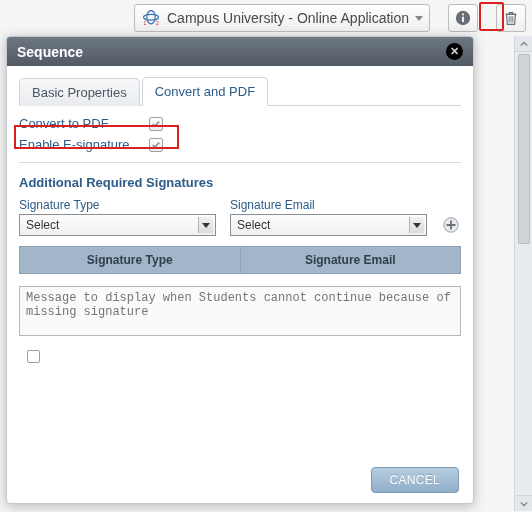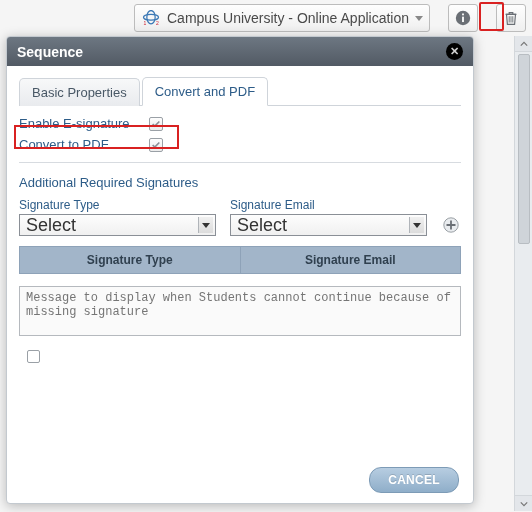--- a/index.html
+++ b/index.html
@@ -145,38 +145,38 @@
   }
   .chk svg { width: 10px; height: 10px; }
 
   .hl-esig {
     top: 125px; left: 14px;
     width: 165px; height: 24px;
   }
 
   .section-title {
     color: #2d5c88;
-    font-weight: normal;
+    font-weight: bold;
     margin: 12px 0 8px 0;
     font-size: 13px;
   }
 
   .sig-row {
     display: flex;
     align-items: flex-end;
     gap: 14px;
   }
   .sig-col { flex: 1; display: flex; flex-direction: column; }
   .sig-col .lbl { color: #2d5c88; font-size: 12px; margin-bottom: 2px; }
   .select-mock {
     border: 1px solid #8a8f96;
     height: 22px;
     display: flex; align-items: center;
     background: linear-gradient(#fdfdfd,#f0f0f0);
-    font-size: 18px;
+    font-size: 12px;
     position: relative;
     padding: 0 18px 0 6px;
     color: #333;
   }
   .select-mock::after {
     content: "";
     position: absolute; right: 2px; top: 2px;
     width: 14px; height: 16px;
     background: linear-gradient(#f0f0f0,#dcdcdc);
     border-left: 1px solid #b0b4b9;
@@ -241,25 +241,25 @@
     margin-left: 8px;
   }
 
   .dlg-footer {
     padding: 10px 14px;
     display: flex; justify-content: flex-end;
   }
   .cancel-btn {
     background: linear-gradient(#b7cde1, #8faec9);
     color: #fff;
-    font-weight: bold;
+    font-weight: normal;
     font-size: 12px;
     letter-spacing: 0.3px;
     border: 1px solid #7d9bb6;
-    border-radius: 12px;
+    border-radius: 4px;
     padding: 5px 18px;
     cursor: pointer;
     text-shadow: 0 -1px 0 rgba(0,0,0,0.15);
   }
 
   .scrollbar-region {
     position: absolute;
     right: 0; top: 0; bottom: 0; width: 18px;
     background: #e9ecef;
     border-left: 1px solid #d3d7db;
@@ -348,30 +348,30 @@
     <div class="tabs">
       <div class="tab">
         <span>Basic Properties</span>
       </div>
       <div class="tab active">
         <span>Convert and PDF</span>
       </div>
     </div>
 
     <div class="checkbox-row">
-      <label>Enable E-signature</label>
+      <label>Convert to PDF</label>
       <span class="chk">
         <svg viewBox="0 0 12 12">
             <path d="M2 6l2.5 2.5L10 3" fill="none" stroke="#8a8f96" stroke-width="2"></path>
           </svg>
       </span>
     </div>
 
     <div class="checkbox-row">
-      <label>Convert to PDF</label>
+      <label>Enable E-signature</label>
       <span class="chk">
         <svg viewBox="0 0 12 12">
             <path d="M2 6l2.5 2.5L10 3" fill="none" stroke="#8a8f96" stroke-width="2"></path>
           </svg>
       </span>
     </div>
 
     <div style="border-top:1px solid #d7dbe0; margin-top:4px;"></div>
 
     <div class="section-title">Additional Required Signatures</div>

